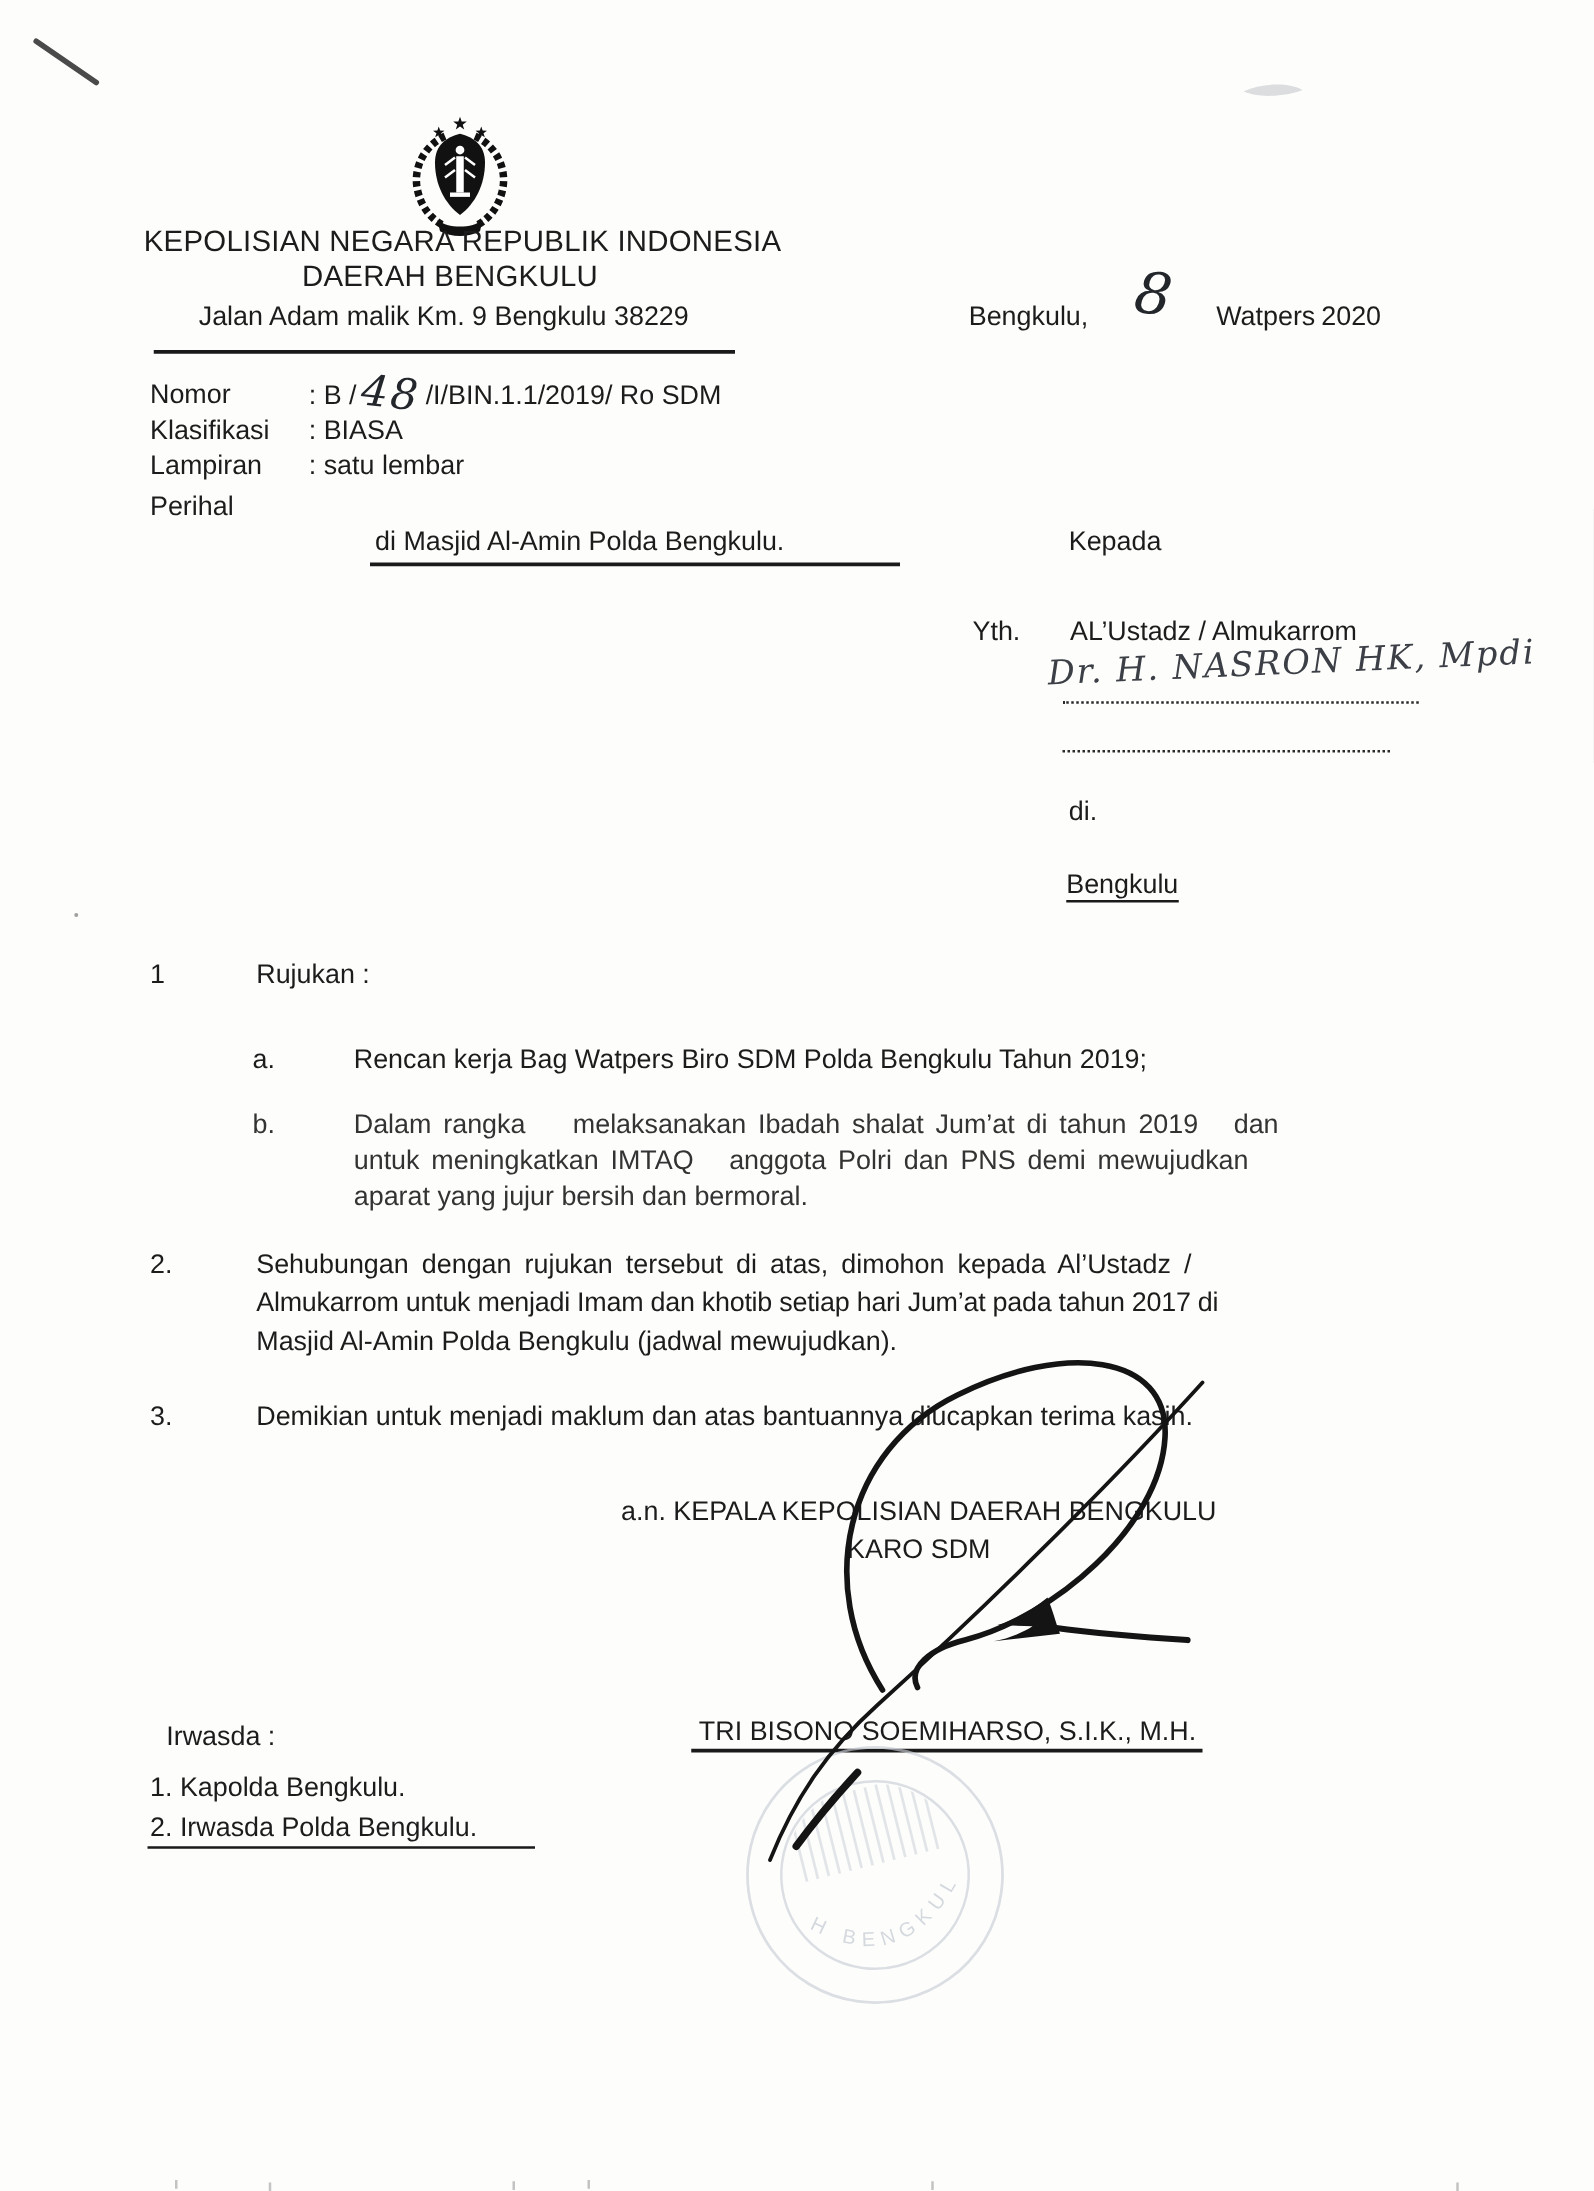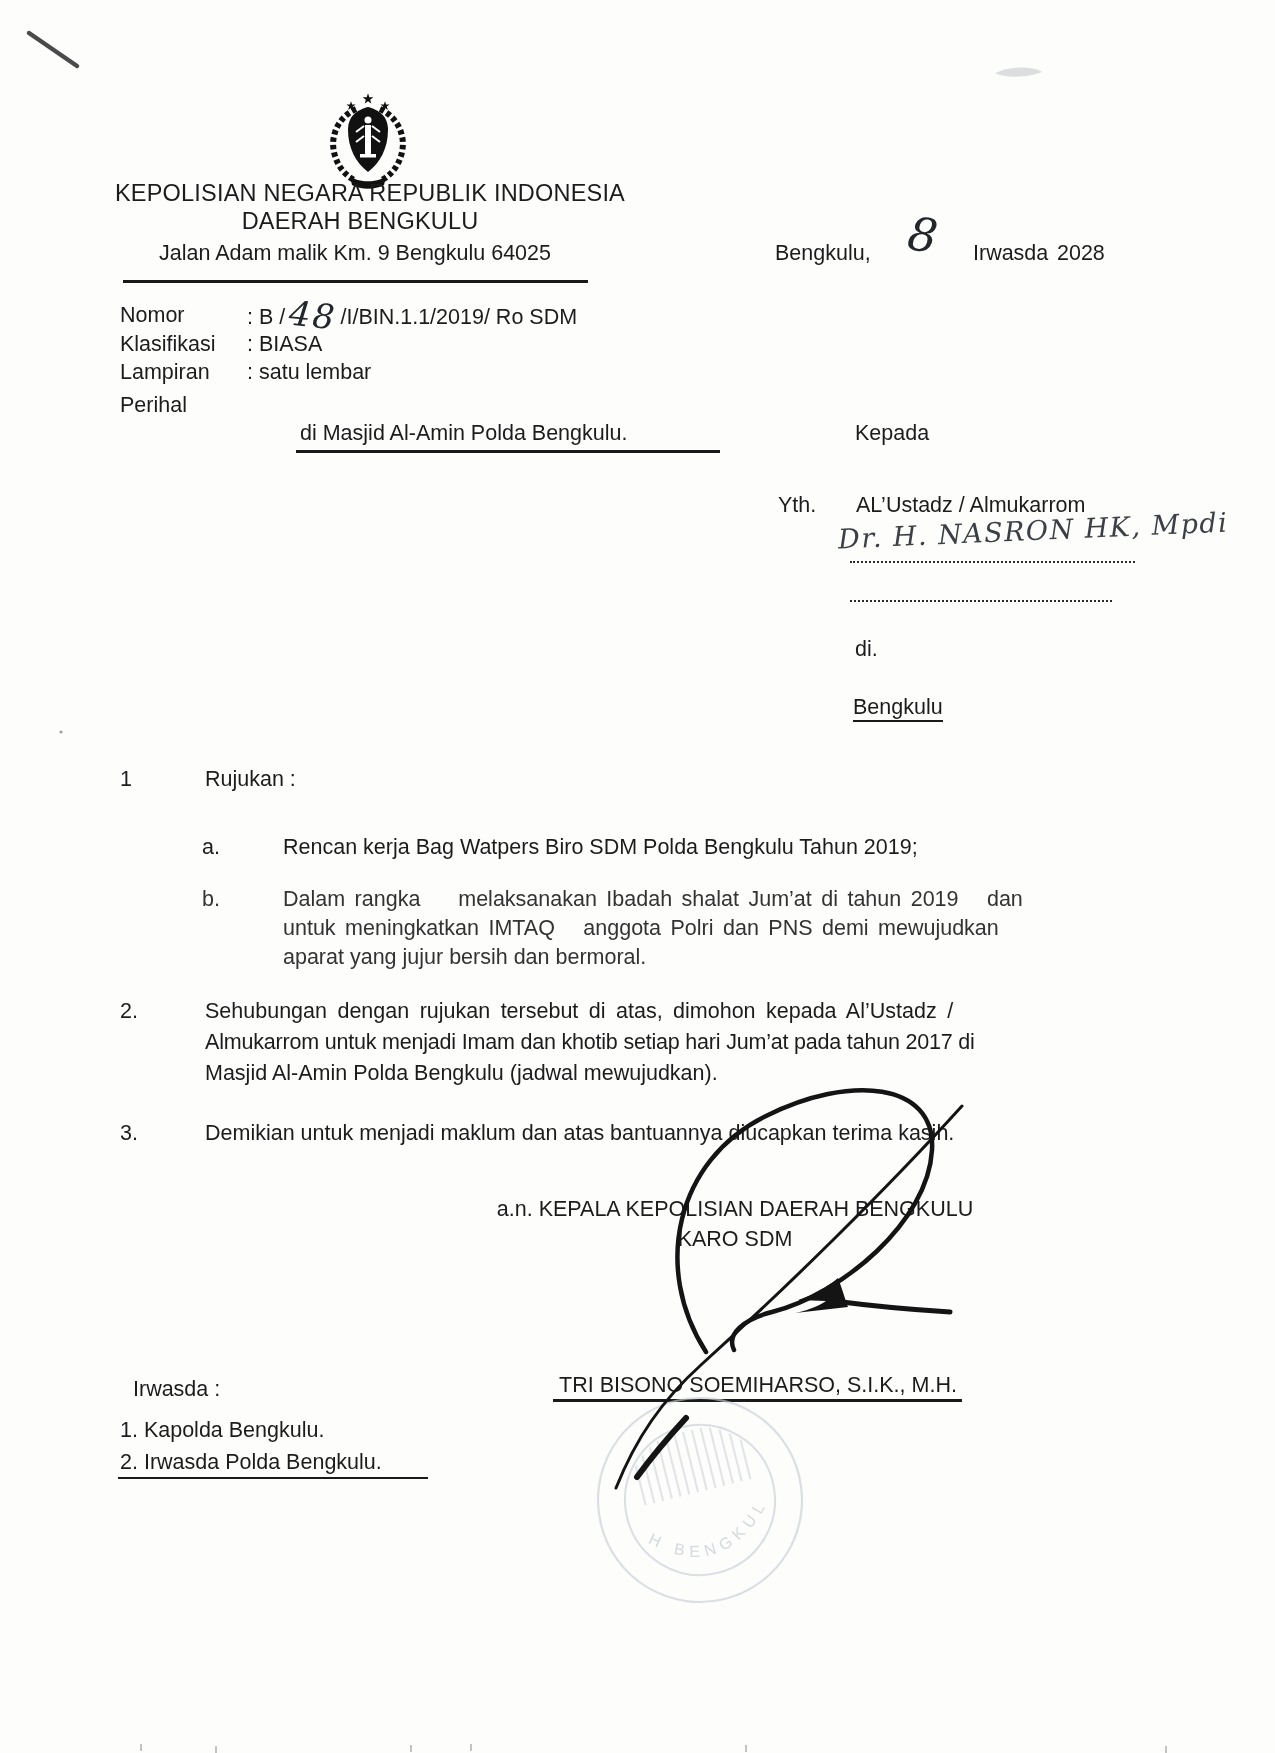--- a/index.html
+++ b/index.html
@@ -49,27 +49,27 @@
         <line x1="62" y1="42" x2="54" y2="36"></line>
       <line x1="38" y1="52" x2="46" y2="46"></line>
         <line x1="62" y1="52" x2="54" y2="46"></line>
     </g>
     <rect x="42" y="64" width="16" height="3.5" fill="#fff"></rect>
     <path d="M32,86 C40,93 60,93 68,86 L66,95 C57,100 43,100 34,95 Z" fill="#111"></path>
   </svg>
 
   <div class="abs ctr t23" style="left:115px;top:180px;width:490px">KEPOLISIAN NEGARA REPUBLIK INDONESIA</div>
   <div class="abs ctr t23" style="left:115px;top:208px;width:490px">DAERAH BENGKULU</div>
-  <div class="abs ctr t21" style="left:115px;top:240px;width:480px">Jalan Adam malik Km. 9 Bengkulu 64025</div>
+  <div class="abs ctr t21" style="left:115px;top:240px;width:480px">Jalan Adam malik Km. 9 Bengkulu 38229</div>
   <div class="solidline" style="left:123px;top:280px;width:465px;height:2.5px"></div>
 
   <div class="abs t21" style="left:775px;top:240px">Bengkulu,</div>
   <div class="abs hand" style="left:908px;top:222px;font-size:46px;transform:rotate(8deg);color:#23262b">8</div>
-  <div class="abs t21" style="left:973px;top:240px">Irwasda</div>
-  <div class="abs t21" style="left:1057px;top:240px">2028</div>
+  <div class="abs t21" style="left:973px;top:240px">Watpers</div>
+  <div class="abs t21" style="left:1057px;top:240px">2020</div>
 
   <div class="abs t21" style="left:120px;top:302px">Nomor</div>
   <div class="abs t21" style="left:247px;top:302px"><span>: B /</span><span class="hand" style="display:inline-block;font-size:34px;line-height:20px;transform:rotate(6deg);position:relative;top:3px;letter-spacing:2px;color:#23262b;margin:0 4px">48</span><span>/I/BIN.1.1/2019/ Ro SDM</span></div>
   <div class="abs t21" style="left:120px;top:331px">Klasifikasi</div>
   <div class="abs t21" style="left:247px;top:331px">: BIASA</div>
   <div class="abs t21" style="left:120px;top:359px">Lampiran</div>
   <div class="abs t21" style="left:247px;top:359px">: satu lembar</div>
   <div class="abs t21" style="left:120px;top:392px">Perihal</div>
   <div class="abs t21" style="left:300px;top:420px">di Masjid Al-Amin Polda Bengkulu.</div>
   <div class="solidline" style="left:296px;top:450px;width:424px;height:2.5px"></div>

